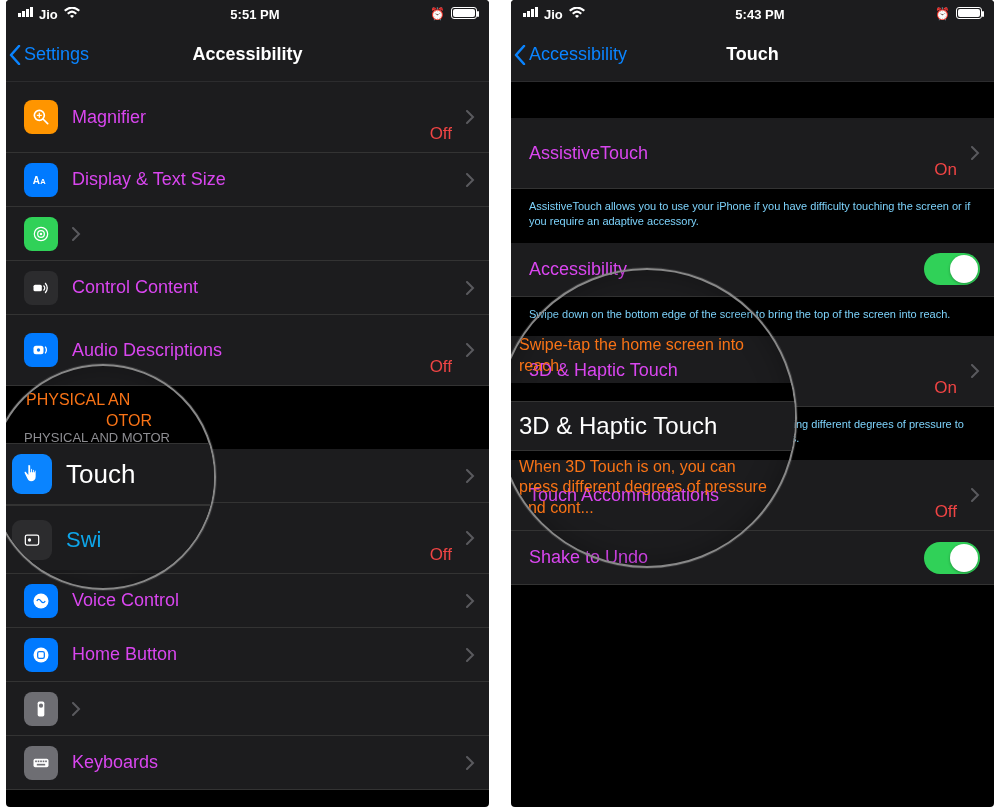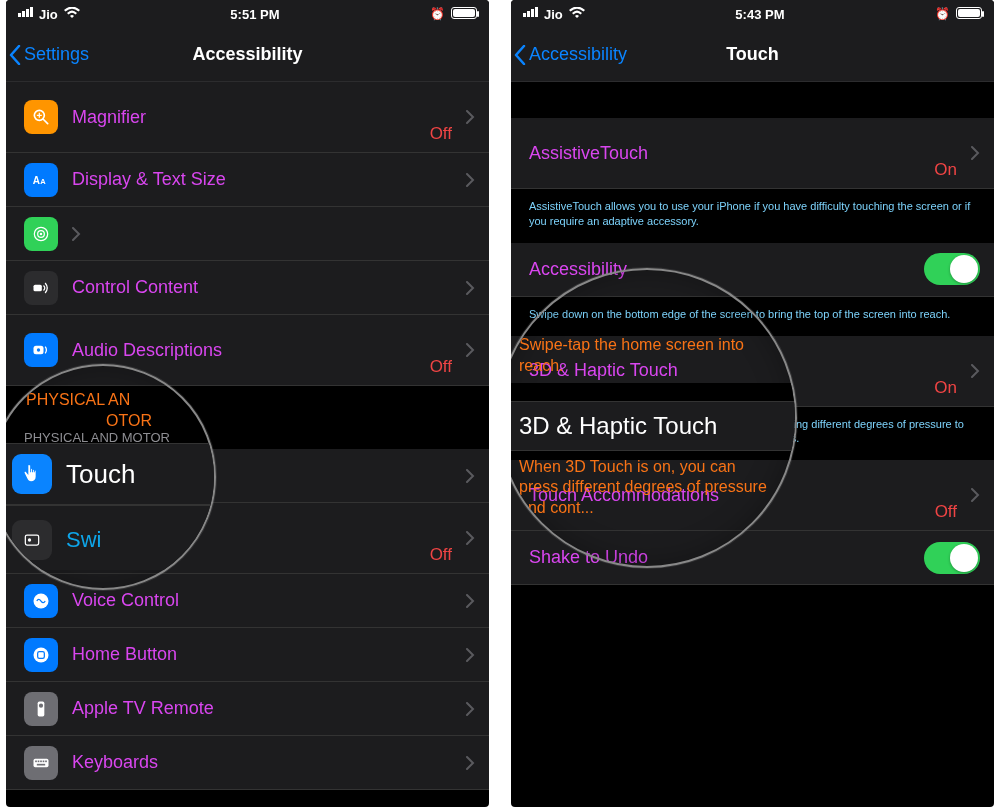--- a/index.html
+++ b/index.html
@@ -308,21 +308,20 @@
             </svg>
           </span>
         </div>
         <div class="row">
           <div class="icon-box ic-gray">
             <svg width="20" height="20" viewBox="0 0 24 24">
               <rect x="8" y="3" width="8" height="18" rx="2" fill="#fff"></rect>
               <circle cx="12" cy="8" r="2.5" fill="#6e6e73"></circle>
             </svg>
           </div>
-          <span class="label">Apple TV Remote</span>
           <span class="chevron">
             <svg viewBox="0 0 9 14">
               <path d="M1 1 L7 7 L1 13" stroke="#5a5a5e" stroke-width="2" fill="none" stroke-linecap="round"></path>
             </svg>
           </span>
         </div>
         <div class="row">
           <div class="icon-box ic-gray">
             <svg width="20" height="20" viewBox="0 0 24 24">
               <rect x="3" y="7" width="18" height="10" rx="2" fill="#fff"></rect>

